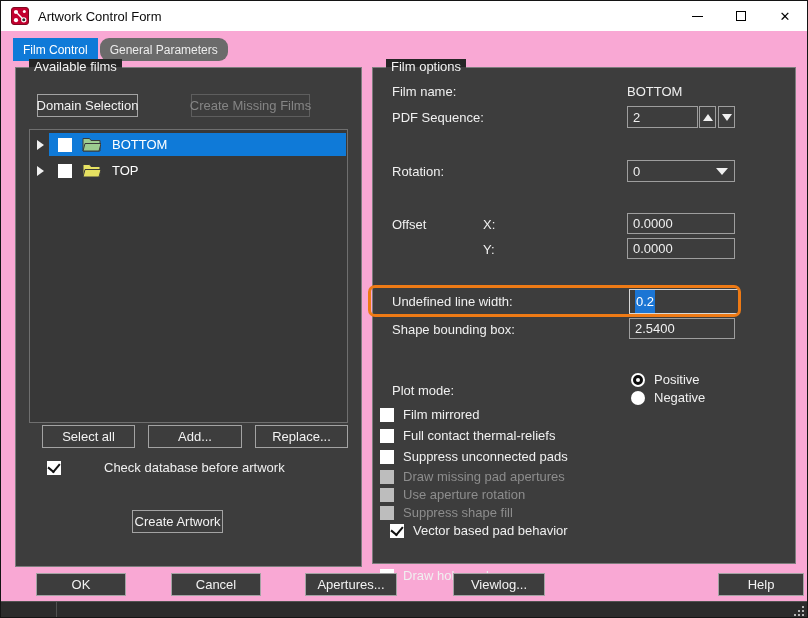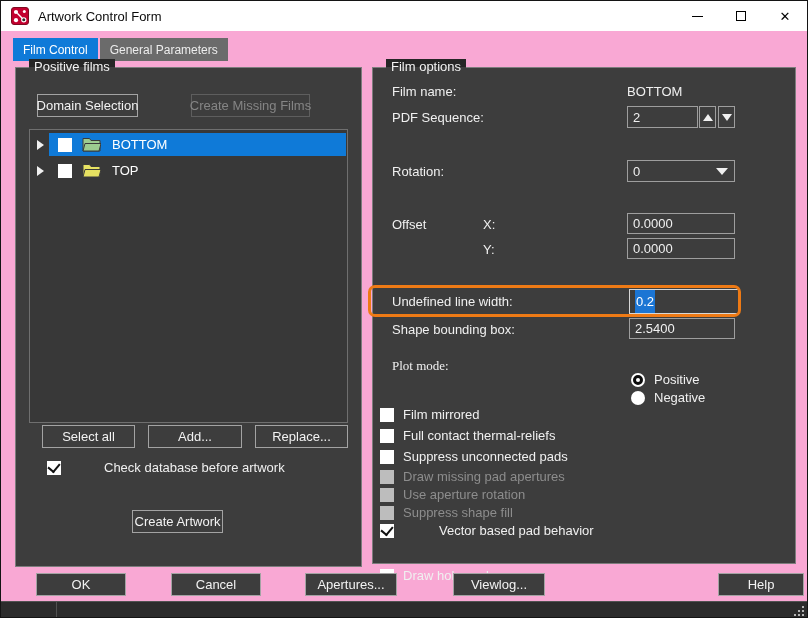--- a/index.html
+++ b/index.html
@@ -24,21 +24,21 @@
   .glyph-min { width:11px; height:0; border-top:1px solid #000; display:block; }
   .glyph-max { width:10px; height:10px; border:1px solid #000; display:block; }
   .glyph-close { font-size:13px; color:#000; line-height:1; }
   
   .tabs { position:absolute; left:12px; top:37px; display:flex; }
   .tab {
     height:23px; display:flex; align-items:center; padding:0 10px;
     font-size:12px; margin-right:2px; white-space:nowrap;
   }
   .tab.active { background:#0f7ad8; color:#ffffff; }
-  .tab.inactive { background:#6b6b6b; color:#ededed; }
+  .tab.inactive { background:#6b6b6b; color:#ededed;border-radius:9px; }
   
   .groupbox {
     position:absolute; border:1px solid #7d7d7d; background:#3d3d3d;
   }
   .legend {
     position:absolute; top:-9px; left:13px; padding:0 5px; font-size:13px;
     color:#f2f2f2; background:linear-gradient(#262626 50%, #3d3d3d 50%);
     white-space:nowrap;
   }
   
@@ -151,21 +151,21 @@
         <span class="glyph-close">✕</span>
       </div>
   </div>
 
   <div class="tabs">
     <div class="tab active">Film Control</div>
     <div class="tab inactive">General Parameters</div>
   </div>
 
   <div class="groupbox" style="left:14px; top:66px; width:347px; height:500px;">
-    <span class="legend">Positive films</span>
+    <span class="legend">Available films</span>
 
     <button class="btn" style="left:13px; top:26px; width:101px;">Domain Selection</button>
     <button class="btn disabled" style="left:167px; top:26px; width:119px;">Create Missing Films</button>
 
     <div class="tree" id="film-list">
         <div class="tree-row">
           <span class="expander"></span>
           <div class="row-sel selected">
             <span class="tree-cb"></span>
             <svg width="19" height="15" viewBox="0 0 19 15" class="folder-svg">
@@ -230,21 +230,21 @@
     <div class="annotation" style="left:-5px; top:217px; width:373px; height:32px;"></div>
 
     <span class="lbl" style="left:19px; top:226px;">Undefined line width:</span>
     <div class="field focused" style="left:256px; top:221px; width:110px; height:25px;">
       <span class="sel-text">0.2</span>
     </div>
 
     <span class="lbl" style="left:19px; top:254px;">Shape bounding box:</span>
     <div class="field" style="left:256px; top:250px; width:106px;">2.5400</div>
 
-    <span class="lbl" style="left:19px; top:290px;font-family:Liberation Serif, serif;">Plot mode:</span>
+    <span class="lbl" style="left:19px; top:315px;">Plot mode:</span>
     <div id="plot-modes">
         <div class="cbrow" style="left: 258px; top: 304px;">
           <span class="radio selected"></span>
           <span class="cb-label">Positive</span>
         </div>
         <div class="cbrow" style="left: 258px; top: 322px;">
           <span class="radio"></span>
           <span class="cb-label">Negative</span>
         </div>
       </div>
@@ -267,21 +267,21 @@
           <span class="cb-label disabled">Draw missing pad apertures</span>
         </div>
         <div class="cbrow" style="left: 7px; top: 419px;">
           <span class="cb disabled"></span>
           <span class="cb-label disabled">Use aperture rotation</span>
         </div>
         <div class="cbrow" style="left: 7px; top: 437px;">
           <span class="cb disabled"></span>
           <span class="cb-label disabled">Suppress shape fill</span>
         </div>
-        <div class="cbrow" style="left: 7px; top: 455px; gap: 36px;">
+        <div class="cbrow" style="left: 17px; top: 455px;">
           <span class="cb checked"></span>
           <span class="cb-label">Vector based pad behavior</span>
         </div>
         <div class="cbrow" style="left: 7px; top: 472px; margin-top: 28px;">
           <span class="cb"></span>
           <span class="cb-label">Draw holes only</span>
         </div>
       </div>
   </div>
 

